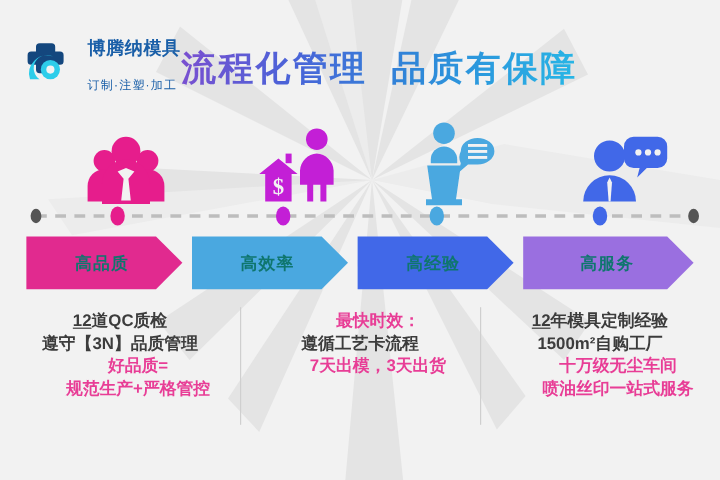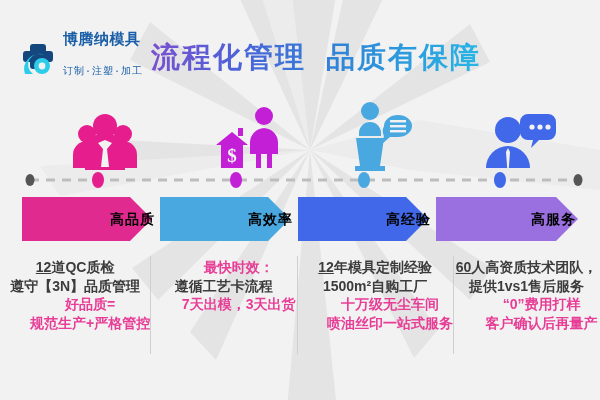--- a/index.html
+++ b/index.html
@@ -8,21 +8,21 @@
     font-family:"Liberation Sans","DejaVu Sans",sans-serif;
     background:#f2f2f2;
     position:relative;
   }
   .stage{position:absolute;inset:0;width:600px;height:400px;}
 
   
   .watermark{position:absolute;left:0;top:0;width:600px;height:400px;z-index:0;pointer-events:none;}
 
   
-  .logo-wrap{position:absolute;left:22px;top:33px;display:flex;align-items:flex-end;gap:7px;z-index:3;font-family:Liberation Mono, monospace;}
+  .logo-wrap{position:absolute;left:22px;top:33px;display:flex;align-items:flex-start;gap:17px;z-index:3;}
   .logo-mark{width:34px;height:36px;position:relative;flex:0 0 auto;}
   .logo-text{display:flex;flex-direction:column;line-height:1;}
   .logo-name{font-size:15px;font-weight:bold;color:#1a5fa8;letter-spacing:0.5px;}
   .logo-sub{font-size:10px;color:#1a5fa8;letter-spacing:1px;margin-top:19px;}
 
   .headline{
     position:absolute;left:151px;top:38px;z-index:3;
     font-size:29px;font-weight:bold;letter-spacing:2px;
     background:linear-gradient(100deg,#7b4fd0 0%,#4a63d8 28%,#2f86d8 58%,#27b7e6 100%);
     -webkit-background-clip:text;background-clip:text;
@@ -35,22 +35,22 @@
   .icon-cell{position:absolute;width:140px;height:80px;display:flex;align-items:flex-end;justify-content:center;}
   .icon-cell svg{display:block;}
 
   
   .timeline{position:absolute;left:0;top:170px;width:600px;height:20px;z-index:2;}
 
   
   .ribbon{position:absolute;left:0;top:196px;width:600px;height:46px;z-index:3;}
   .chev-label{
     position:absolute;top:0;height:46px;line-height:46px;
-    color:#000000;font-size:14px;font-weight:bold;letter-spacing:1px;
-    text-align:right;width:140px;
+    color:#0f766e;font-size:14px;font-weight:bold;letter-spacing:1px;
+    text-align:center;width:140px;
   }
 
   
   .cols{position:absolute;left:0;top:250px;width:600px;height:120px;z-index:3;display:flex;}
   .col{flex:1 1 0;position:relative;text-align:center;padding-top:8px;}
   .col + .col::before{
     content:"";position:absolute;left:0;top:6px;width:1px;height:98px;background:#cfcfcf;
   }
   .ln{font-size:14px;line-height:18.5px;color:#3c3c3c;white-space:nowrap;font-weight:bold;}
   .ln .hl{ text-decoration:underline; }
@@ -204,22 +204,16 @@
       <div class="ln pink">7天出模，3天出货</div>
     </div>
 
     <div class="col">
       <div class="ln"><span class="hl">12</span>年模具定制经验</div>
       <div class="ln">1500m²自购工厂</div>
       <div class="ln pink">十万级无尘车间</div>
       <div class="ln pink">喷油丝印一站式服务</div>
     </div>
 
-    <div class="col">
-      <div class="ln"><span class="hl">60</span>人高资质技术团队，</div>
-      <div class="ln">提供1vs1售后服务</div>
-      <div class="ln pink">“0”费用打样</div>
-      <div class="ln pink">客户确认后再量产</div>
-    </div>
 
   </div>
 
 </div>
 
 </body></html>

